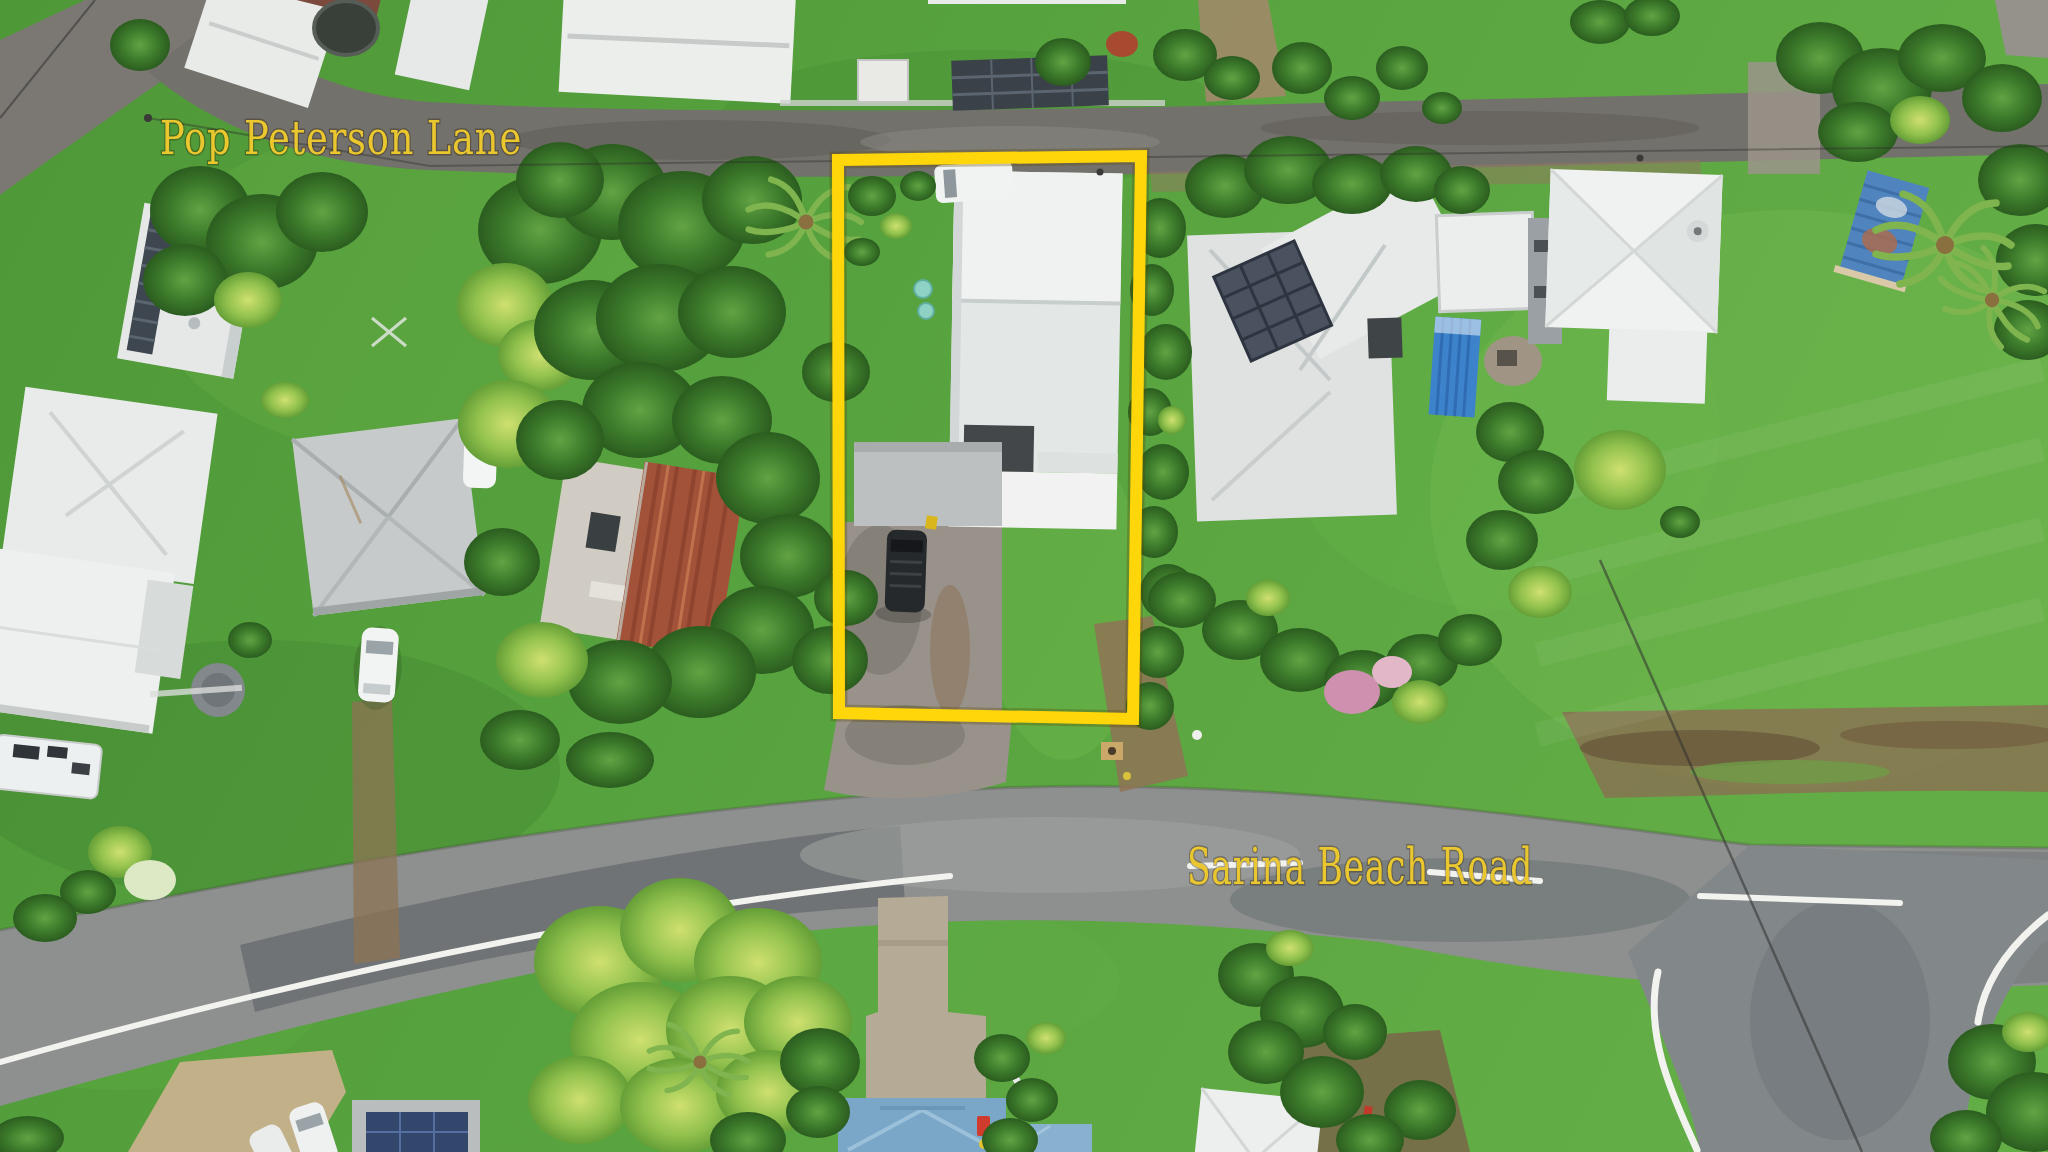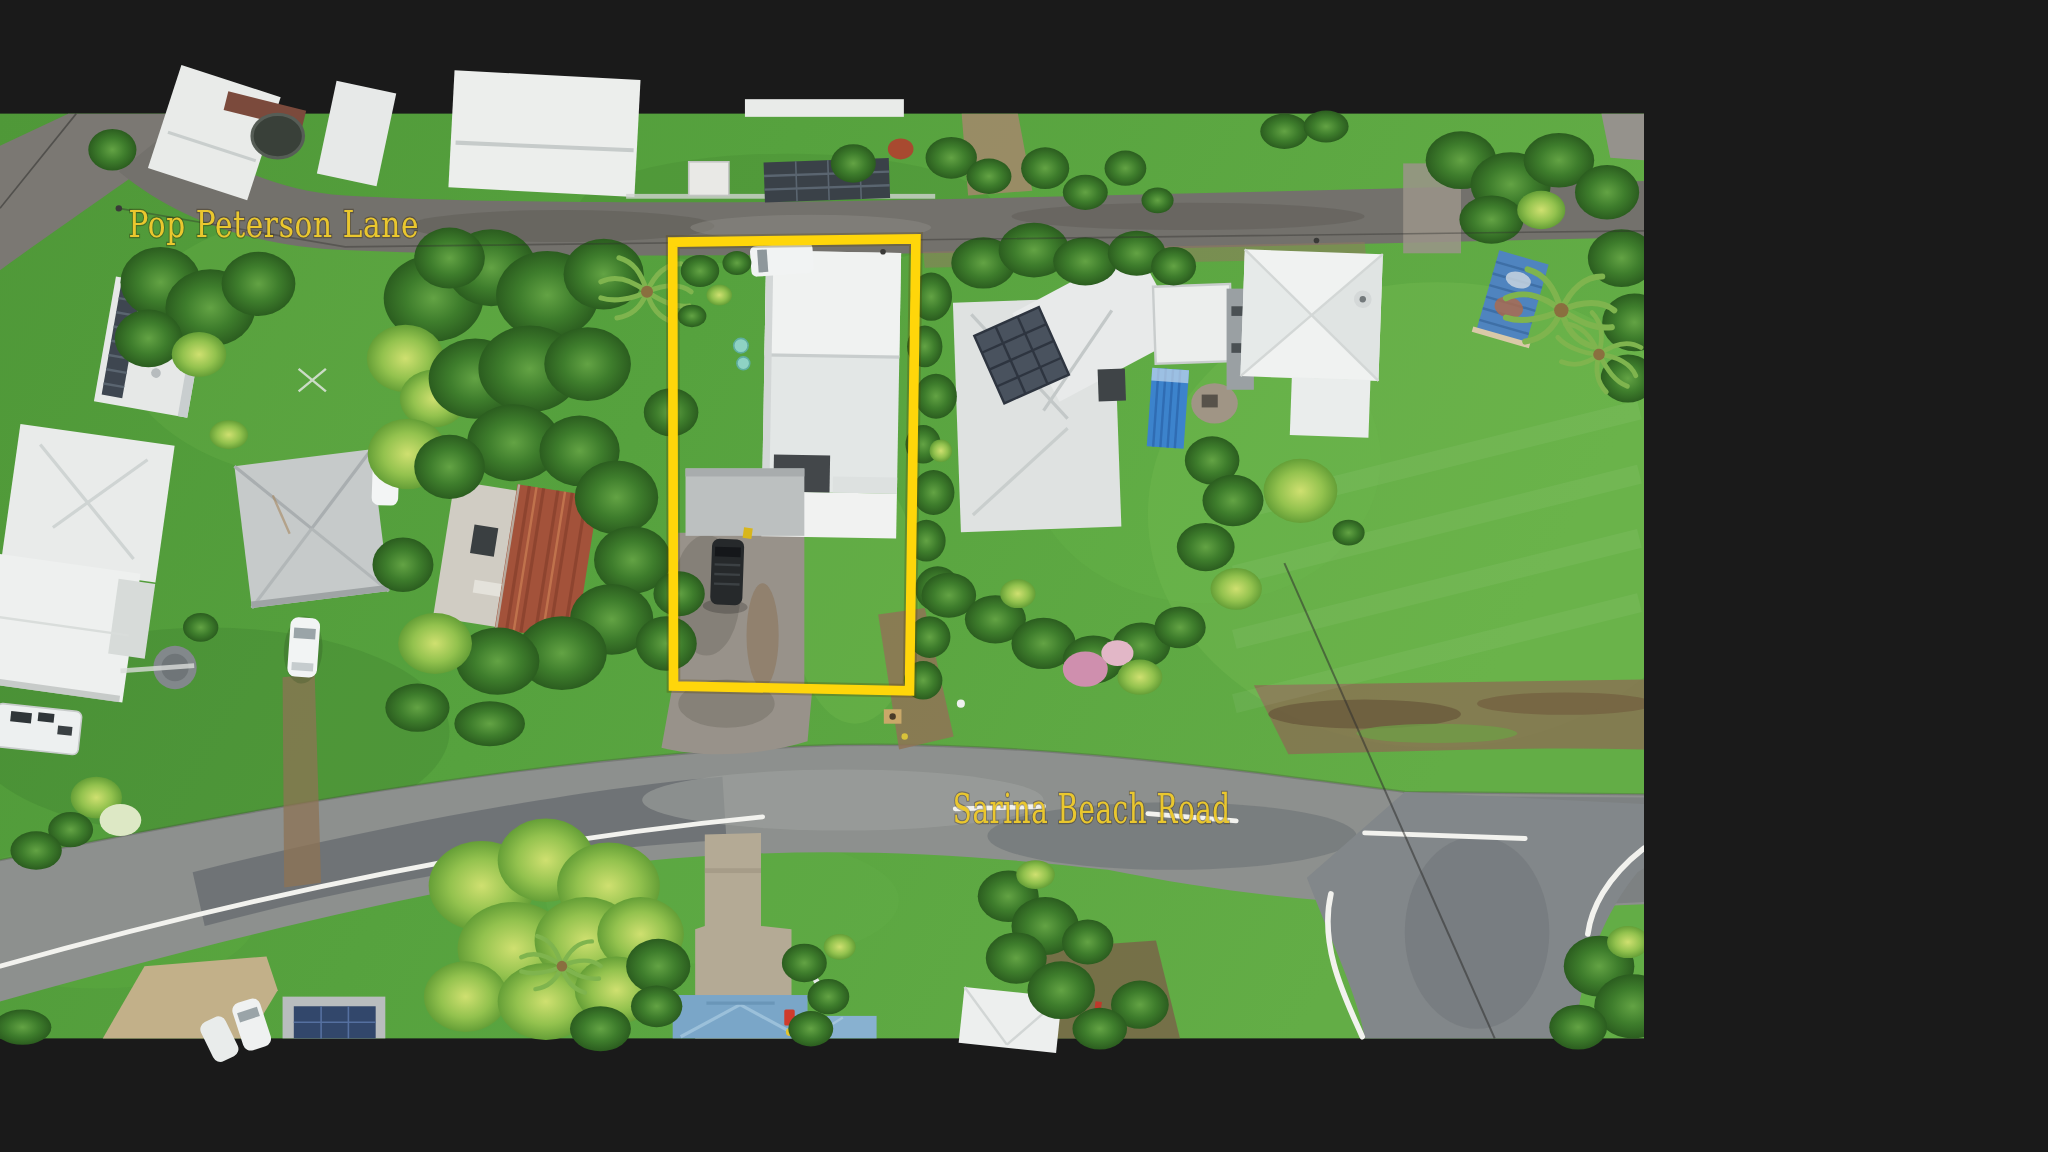--- a/index.html
+++ b/index.html
@@ -1,16 +1,16 @@
 <!DOCTYPE html>
 <html><head>
 <meta charset="utf-8">
 <style>
   html,body{margin:0;padding:0;background:#1a1a1a;}
-  .stage{width:1644px;height:1152px;overflow:hidden;position:relative;}
+  .stage{width:2048px;height:1152px;overflow:hidden;position:relative;}
   svg{display:block;width:100%;height:100%;}
   text{font-family:"DejaVu Serif","Liberation Serif",serif;letter-spacing:1px;}
   .lbl{paint-order:stroke;stroke:rgba(45,32,0,0.35);stroke-width:3px;}
   .td{fill:url(#gTd);} .tl{fill:url(#gTl);}
 </style>
 </head>
 <body>
 
 <div class="stage">
 <svg viewBox="0 0 2048 1152">

